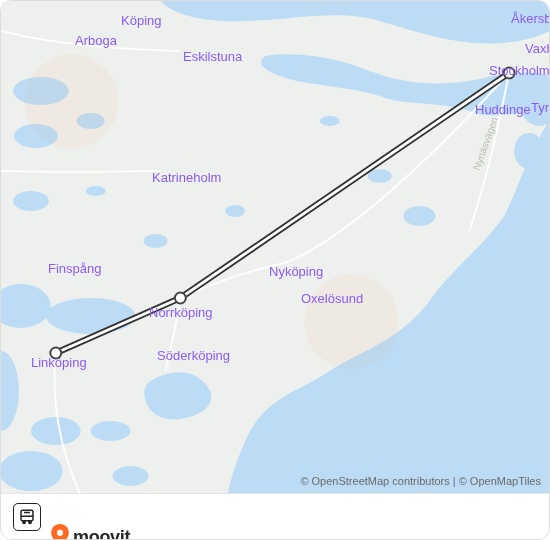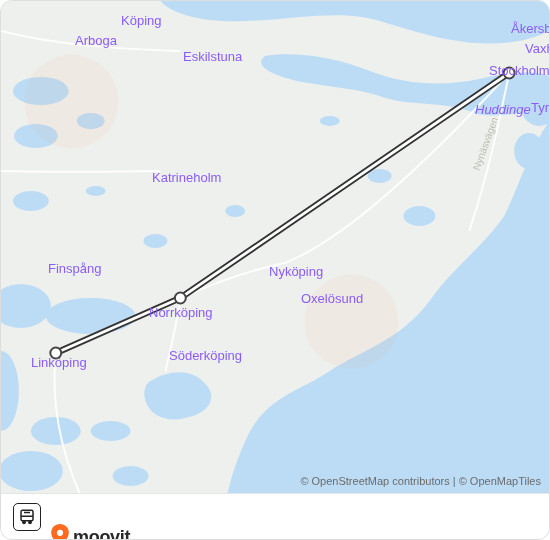--- a/index.html
+++ b/index.html
@@ -78,33 +78,33 @@
 
       <circle class="stop-dot" cx="55" cy="352" r="5.5"></circle>
       <circle class="stop-dot" cx="180" cy="297" r="5.5"></circle>
       <circle class="stop-dot" cx="510" cy="72" r="5.5"></circle>
     </svg>
 
     <div class="watermark" style="left:20px; top:40px;">⬤</div>
     <div class="watermark" style="left:300px; top:260px;">⬤</div>
 
     <div class="city-label" style="left:120px; top:12px;">Köping</div>
-    <div class="city-label" style="left:510px; top:20px;">Åkersb</div>
+    <div class="city-label" style="left:510px; top:10px;">Åkersb</div>
     <div class="city-label" style="left:74px; top:32px;">Arboga</div>
     <div class="city-label" style="left:182px; top:48px;">Eskilstuna</div>
     <div class="city-label" style="left:524px; top:40px;">Vaxh</div>
     <div class="city-label" style="left:488px; top:62px;">Stockholm</div>
-    <div class="city-label" style="left:474px; top:101px;font-style:italic;">Huddinge</div>
+    <div class="city-label" style="left:474px; top:101px;">Huddinge</div>
     <div class="city-label" style="left:530px; top:99px;">Tyre</div>
     <div class="city-label" style="left:151px; top:169px;">Katrineholm</div>
     <div class="city-label" style="left:47px; top:260px;">Finspång</div>
     <div class="city-label" style="left:268px; top:263px;">Nyköping</div>
     <div class="city-label" style="left:300px; top:290px;">Oxelösund</div>
     <div class="city-label" style="left:148px; top:304px;">Norrköping</div>
-    <div class="city-label" style="left:156px; top:347px;margin-left:12px;">Söderköping</div>
+    <div class="city-label" style="left:156px; top:347px;">Söderköping</div>
     <div class="city-label" style="left:30px; top:354px;text-align:right;">Linköping</div>
 
     <div class="attribution">© OpenStreetMap contributors | © OpenMapTiles</div>
   </div>
 
   <div class="bottom-bar">
     <div class="bus-icon-box">
       <svg width="18" height="18" viewBox="0 0 24 24" fill="none" stroke="#222" stroke-width="2">
         <rect x="4" y="3" width="16" height="14" rx="2"></rect>
         <line x1="4" y1="11" x2="20" y2="11"></line>

